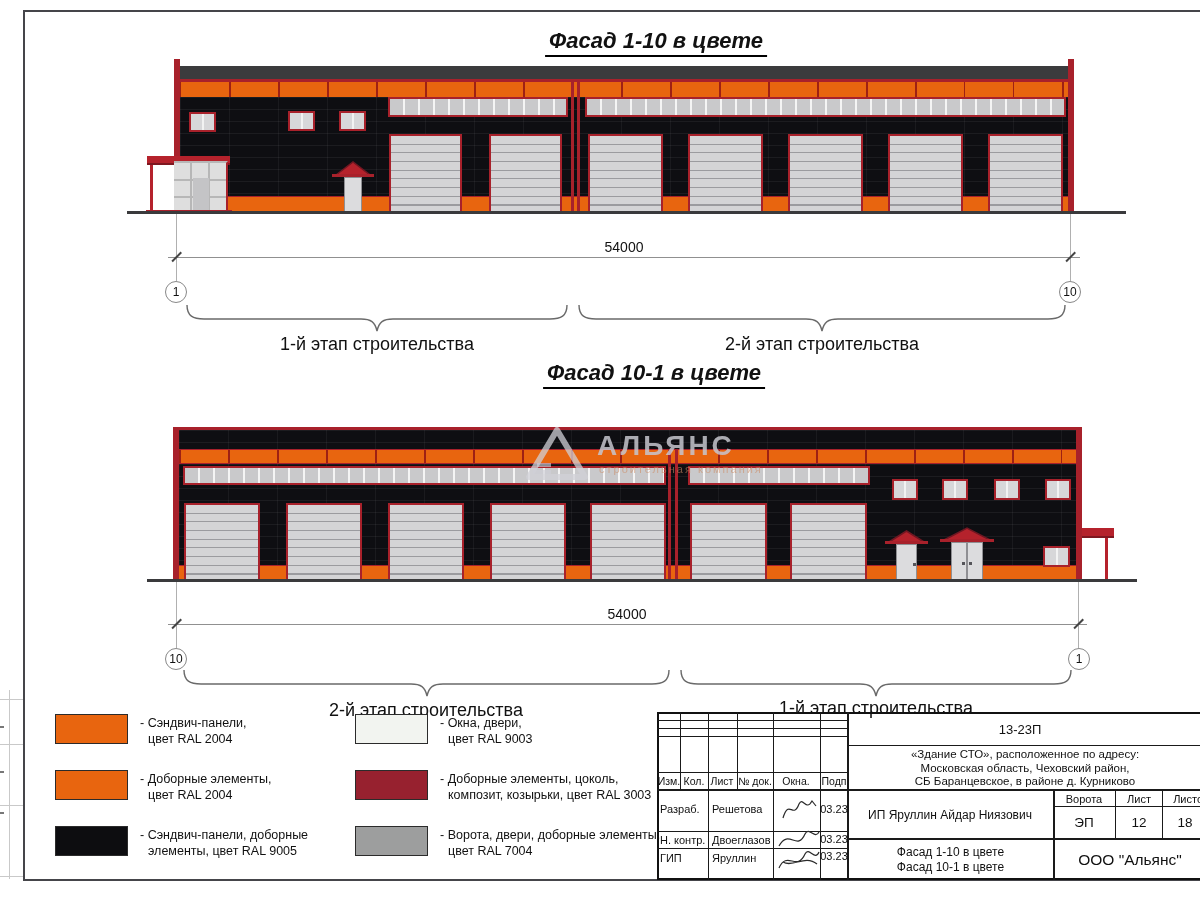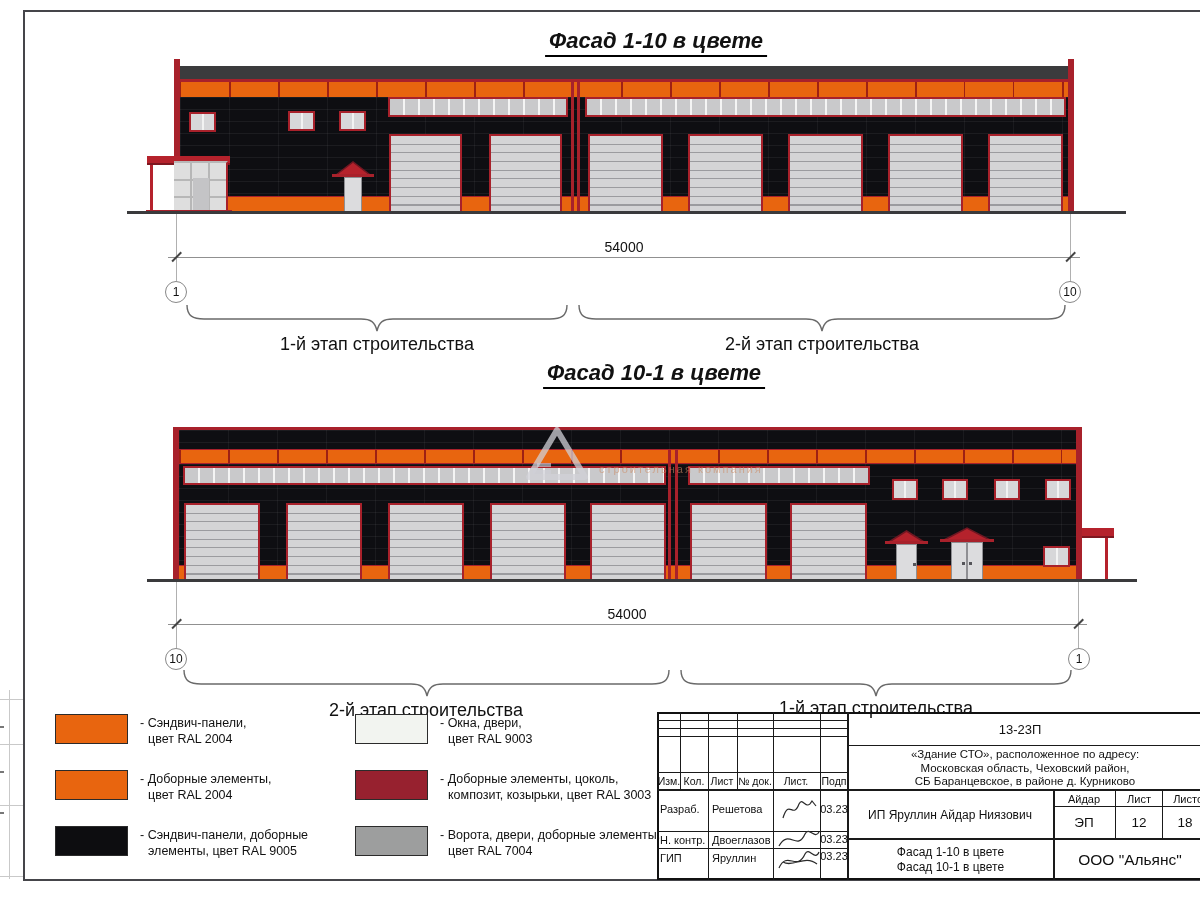--- a/index.html
+++ b/index.html
@@ -173,20 +173,21 @@
     <div class="abs dkred" style="left:932px;top:111px;width:3px;height:42px"></div>
   </div>
   <div class="gline" style="left:147px;top:579px;width:990px"></div>
 
   <div class="abs" style="left:505px;top:424px;width:280px;height:58px;z-index:5">
     <svg width="68" height="56" style="position:absolute;left:18px;top:1px">
         <polygon points="34,5 62,52 6,52" fill="none" stroke="rgba(208,208,215,0.75)" stroke-width="6" stroke-linejoin="round"></polygon>
         <rect x="14" y="38" width="14" height="4" fill="rgba(208,208,215,0.65)"></rect>
         <rect x="10" y="45" width="18" height="4" fill="rgba(208,208,215,0.65)"></rect>
       </svg>
+    <div class="tx" style="left:92px;top:6px;font-size:28px;font-weight:bold;letter-spacing:3px;color:rgba(198,198,206,0.85)">АЛЬЯНС</div>
     <div class="tx" style="left:94px;top:39px;font-size:11px;letter-spacing:2px;color:rgba(205,140,100,0.6)">строительная компания</div>
   </div>
 
   <div class="extl" style="left:176px;top:582px;height:66px"></div>
   <div class="extl" style="left:1078px;top:582px;height:66px"></div>
   <div class="diml" style="left:168px;top:624px;width:919px"></div>
   <div class="tick" style="left:170px;top:623px"></div>
   <div class="tick" style="left:1072px;top:623px"></div>
   <div class="tx ctr" style="left:627px;top:606px;font-size:14px">54000</div>
   <div class="axc" style="left:165px;top:648px">10</div>
@@ -254,21 +255,21 @@
     <div class="lh" style="left:848px;top:745px;width:389px"></div>
     <div class="lh" style="left:1053px;top:806px;width:184px"></div>
     <div class="lh" style="left:657px;top:831px;width:191px"></div>
     <div class="lh" style="left:657px;top:848px;width:191px"></div>
     <div class="lh" style="left:848px;top:838px;width:389px;height:1.5px"></div>
 
     <div class="tb ctr" style="left:669px;top:775px;font-size:10.5px">Изм.</div>
     <div class="tb ctr" style="left:694px;top:775px;font-size:10.5px">Кол.</div>
     <div class="tb ctr" style="left:722px;top:775px;font-size:10.5px">Лист</div>
     <div class="tb ctr" style="left:755px;top:775px;font-size:10.5px">№ док.</div>
-    <div class="tb ctr" style="left:796px;top:775px;font-size:10.5px">Лист.</div>
+    <div class="tb ctr" style="left:796px;top:775px;font-size:10.5px">Окна.</div>
     <div class="tb ctr" style="left:834px;top:775px;font-size:10.5px">Подп</div>
 
     <div class="tb" style="left:660px;top:803px">Разраб.</div>
     <div class="tb" style="left:712px;top:803px">Решетова</div>
     <div class="tb ctr" style="left:834px;top:803px">03.23</div>
     <div class="tb" style="left:660px;top:834px">Н. контр.</div>
     <div class="tb" style="left:712px;top:834px">Двоеглазов</div>
     <div class="tb ctr" style="left:834px;top:833px">03.23</div>
     <div class="tb" style="left:660px;top:852px">ГИП</div>
     <div class="tb" style="left:712px;top:852px">Яруллин</div>
@@ -282,21 +283,21 @@
         <path d="M6,42 C14,24 24,46 32,28 C36,20 42,36 46,26 M10,36 C20,42 32,28 44,38" fill="none" stroke="#2a2a2a" stroke-width="1.2"></path>
       </svg>
 
     <div class="tb ctr" style="left:1020px;top:722px;font-size:13px">13-23П</div>
     <div class="abs" style="left:848px;top:748px;width:354px;text-align:center;font-size:11.5px;line-height:13.5px">
       <div>«Здание СТО», расположенное по адресу:</div>
       <div>Московская область, Чеховский район,</div>
       <div>СБ Баранцевское, в районе д. Курниково</div>
     </div>
     <div class="tb ctr" style="left:950px;top:808px;font-size:12px">ИП Яруллин Айдар Ниязович</div>
-    <div class="tb ctr" style="left:1084px;top:793px">Айдар</div>
+    <div class="tb ctr" style="left:1084px;top:793px">Ворота</div>
     <div class="tb ctr" style="left:1139px;top:793px">Лист</div>
     <div class="tb ctr" style="left:1191px;top:793px">Листов</div>
     <div class="tb ctr" style="left:1084px;top:815px;font-size:13.5px">ЭП</div>
     <div class="tb ctr" style="left:1139px;top:815px;font-size:13.5px">12</div>
     <div class="tb ctr" style="left:1185px;top:815px;font-size:13.5px">18</div>
     <div class="abs" style="left:848px;top:845px;width:205px;text-align:center;font-size:12px;line-height:15px">
       <div>Фасад 1-10 в цвете</div>
       <div>Фасад 10-1 в цвете</div>
     </div>
     <div class="tb ctr" style="left:1130px;top:851px;font-size:15.5px">ООО "Альянс"</div>

